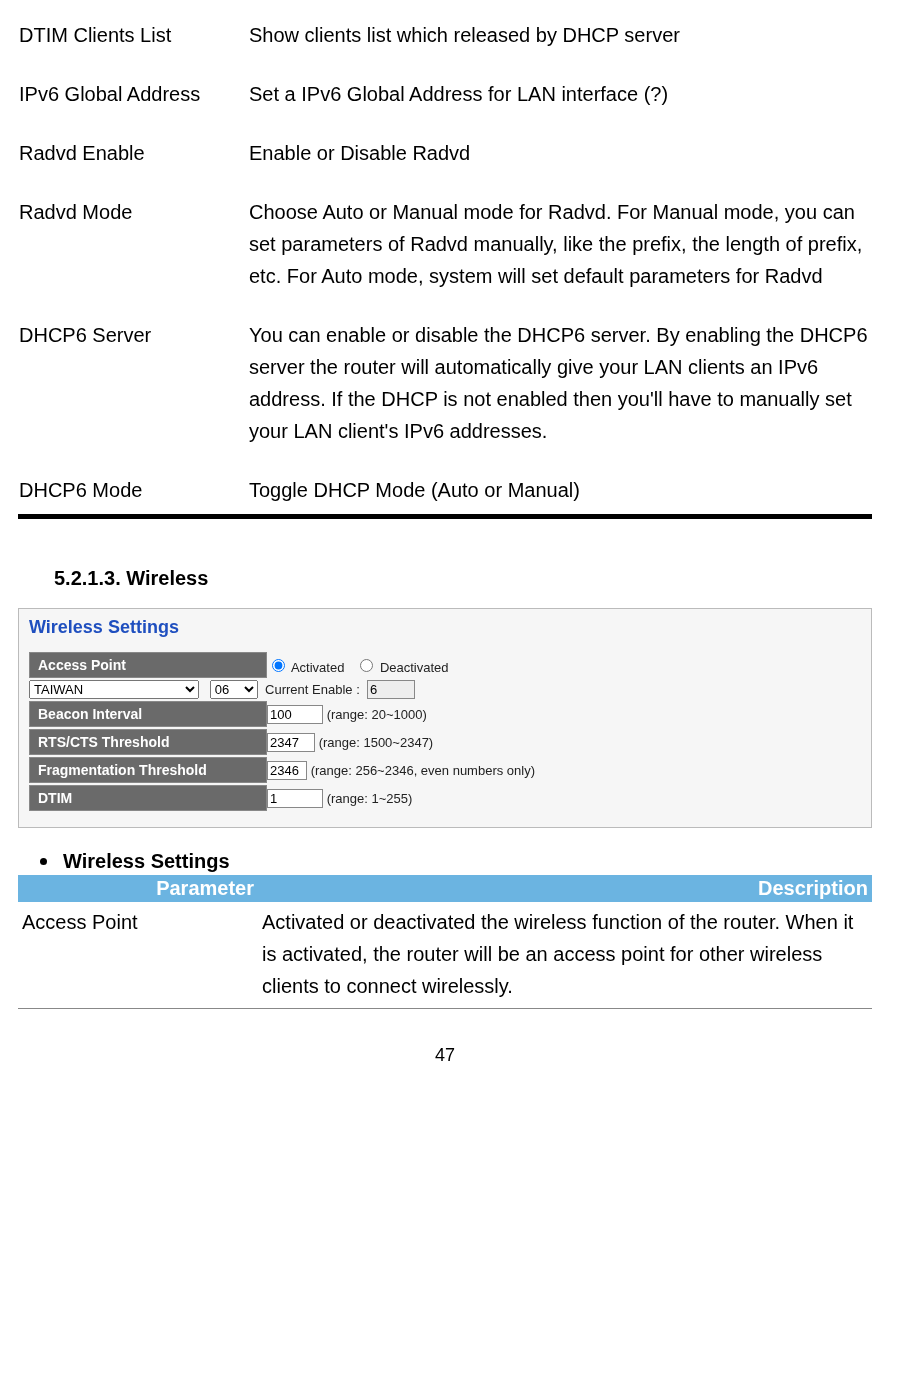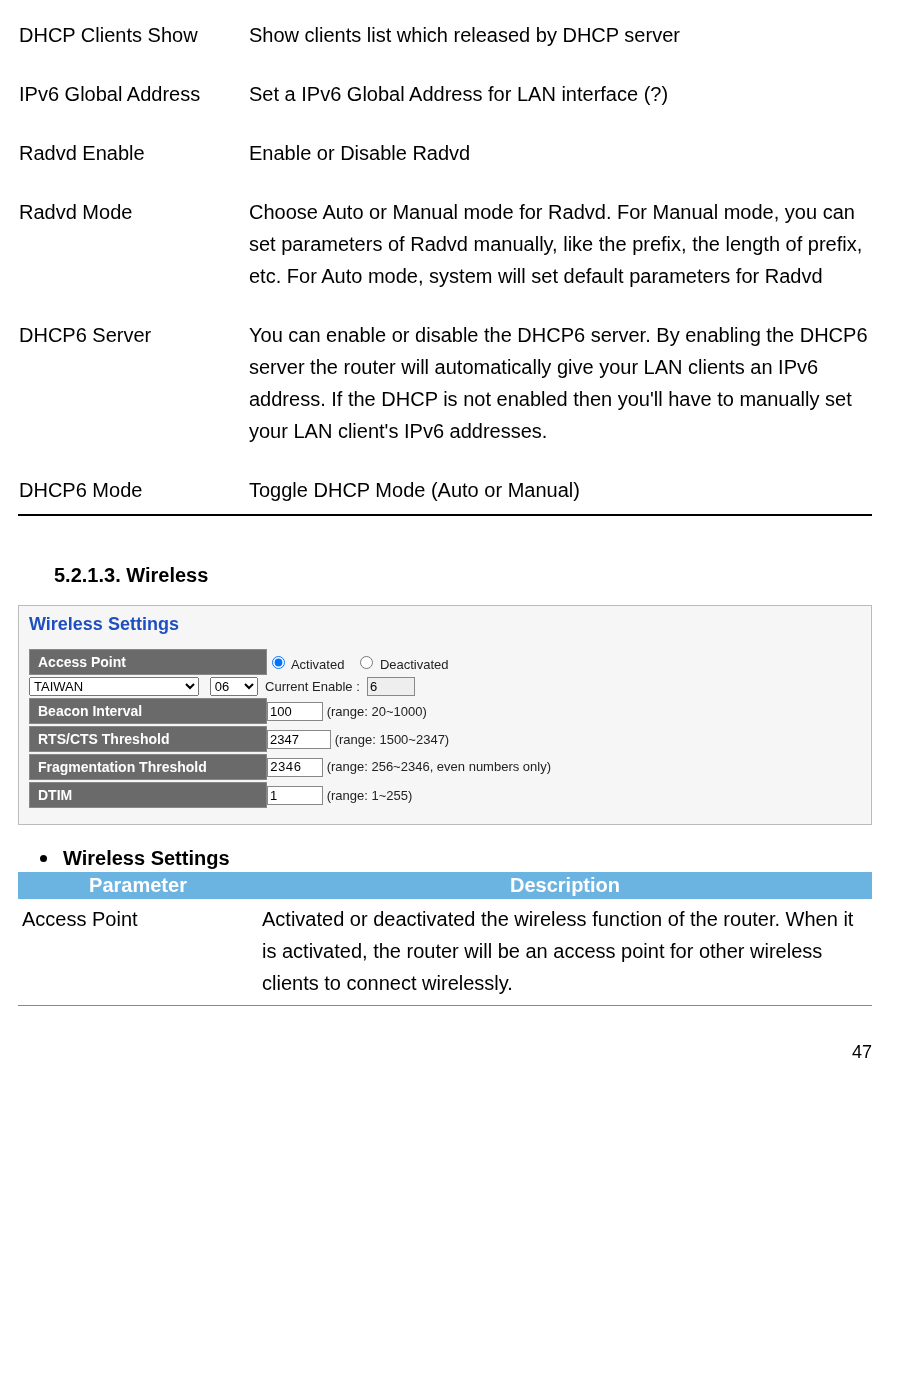--- a/index.html
+++ b/index.html
@@ -19,21 +19,21 @@
     }
     .top-table td {
       vertical-align: top;
       padding-bottom: 26px;
     }
     .top-table td.param {
       width: 230px;
       padding-right: 10px;
     }
     .top-table tr.last td {
-      border-bottom: 2px solid #000000;
+      border-bottom: 5px solid #000000;
       padding-bottom: 8px;
     }
     .section-heading {
       font-weight: bold;
       font-size: 20px;
       margin: 48px 0 18px 36px;
     }
     .wireless-panel {
       border: 1px solid #bbb;
       background: #f6f6f6;
@@ -86,46 +86,46 @@
     }
     .desc-table {
       width: 100%;
       border-collapse: collapse;
       font-size: 20px;
     }
     .desc-table th {
       background: #6bb4e1;
       color: #fff;
       font-weight: bold;
-      text-align: center;
+      text-align: right;
       padding: 2px 4px;
       font-size: 20px;
     }
     .desc-table th.param-col { width: 240px; }
     .desc-table td {
       vertical-align: top;
       padding: 4px 4px 6px 4px;
       line-height: 1.6;
     }
     .desc-table tr.body td {
       border-bottom: 1px solid #888;
     }
     .page-number {
-      text-align: right;
+      text-align: center;
       font-size: 18px;
       margin-top: 36px;
     }
   </style>
 </head>
 <body>
 
 <table class="top-table">
   <tbody>
       <tr>
-    <td class="param">DHCP Clients Show</td>
+    <td class="param">DTIM Clients List</td>
     <td>Show clients list which released by DHCP server</td>
   </tr>
   <tr>
     <td class="param">IPv6 Global Address</td>
     <td>Set a IPv6 Global Address for LAN interface (?)</td>
   </tr>
   <tr>
     <td class="param">Radvd Enable</td>
     <td>Enable or Disable Radvd</td>
   </tr>
@@ -182,29 +182,29 @@
     <div class="panel-label">Beacon Interval</div>
     <div class="panel-control">
       <input type="text" style="width: 56px;" value="100">
       <span>(range: 20~1000)</span>
     </div>
   </div>
 
   <div class="panel-row">
     <div class="panel-label">RTS/CTS Threshold</div>
     <div class="panel-control">
-      <input type="text" style="width: 64px;" value="2347">
+      <input type="text" style="width: 48px;" value="2347">
       <span>(range: 1500~2347)</span>
     </div>
   </div>
 
   <div class="panel-row">
     <div class="panel-label">Fragmentation Threshold</div>
     <div class="panel-control">
-      <input type="text" style="width: 56px; font-family: Liberation Mono, monospace;" value="2346">
+      <input type="text" style="width: 40px;" value="2346">
       <span>(range: 256~2346, even numbers only)</span>
     </div>
   </div>
 
   <div class="panel-row">
     <div class="panel-label">DTIM</div>
     <div class="panel-control">
       <input type="text" style="width: 56px;" value="1">
       <span>(range: 1~255)</span>
     </div>

